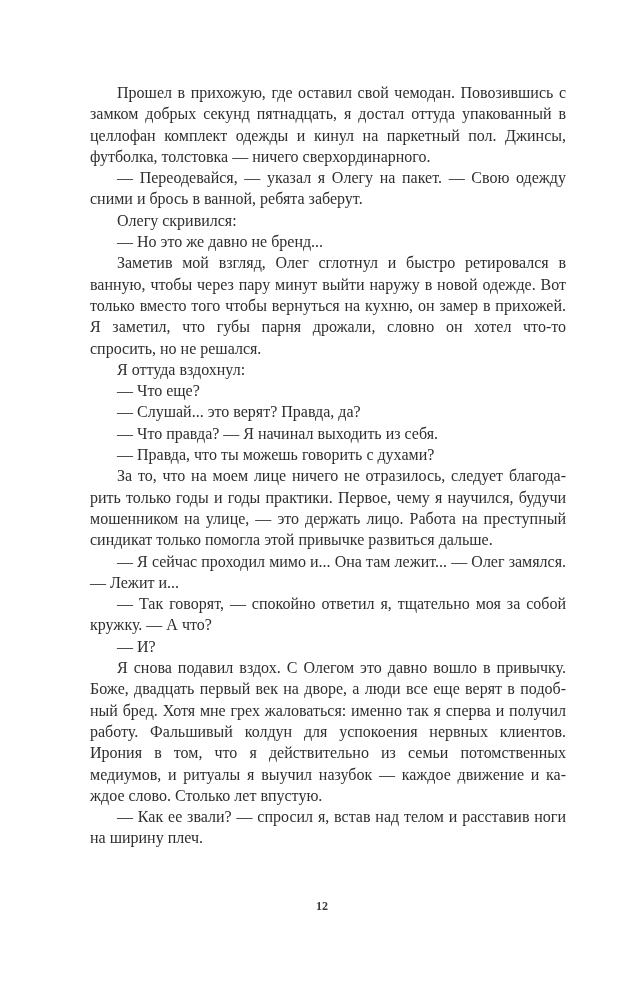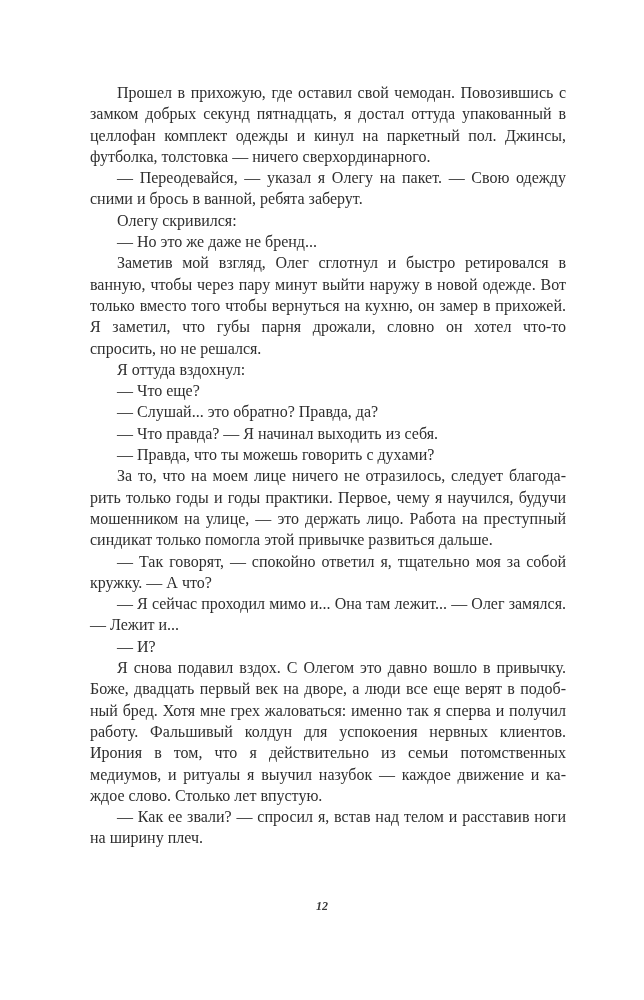--- a/index.html
+++ b/index.html
@@ -31,38 +31,37 @@
     }
     .page-number {
       position: absolute;
       left: 0;
       width: 644px;
       top: 899px;
       text-align: center;
       font-size: 12px;
       font-weight: bold;
       color: #3a3a3a;
-      font-style: italic;
     }
   </style>
 </head>
 <body>
 
 <div class="page-body">
   <p>Прошел в прихожую, где оставил свой чемодан. Повозившись с замком добрых секунд пятнадцать, я достал оттуда упакованный в целлофан комплект одежды и кинул на паркетный пол. Джинсы, футболка, толстовка — ничего сверхординарного.</p>
   <p>— Переодевайся, — указал я Олегу на пакет. — Свою одежду сними и брось в ванной, ребята заберут.</p>
   <p>Олегу скривился:</p>
-  <p>— Но это же даже не бренд...</p>
+  <p>— Но это же давно не бренд...</p>
   <p>Заметив мой взгляд, Олег сглотнул и быстро ретировался в ванную, чтобы через пару минут выйти наружу в новой одежде. Вот только вместо того чтобы вернуться на кухню, он замер в при­хожей. Я заметил, что губы парня дрожали, словно он хотел что-то спросить, но не решался.</p>
   <p>Я оттуда вздохнул:</p>
   <p>— Что еще?</p>
-  <p>— Слушай... это обратно? Правда, да?</p>
+  <p>— Слушай... это верят? Правда, да?</p>
   <p>— Что правда? — Я начинал выходить из себя.</p>
   <p>— Правда, что ты можешь говорить с духами?</p>
   <p>За то, что на моем лице ничего не отразилось, следует благода­рить только годы и годы практики. Первое, чему я научился, буду­чи мошенником на улице, — это держать лицо. Работа на преступ­ный синдикат только помогла этой привычке развиться дальше.</p>
+  <p>— Я сейчас проходил мимо и... Она там лежит... — Олег замял­ся. — Лежит и...</p>
   <p>— Так говорят, — спокойно ответил я, тщательно моя за собой кружку. — А что?</p>
-  <p>— Я сейчас проходил мимо и... Она там лежит... — Олег замял­ся. — Лежит и...</p>
   <p>— И?</p>
   <p>Я снова подавил вздох. С Олегом это давно вошло в привычку. Боже, двадцать первый век на дворе, а люди все еще верят в подоб­ный бред. Хотя мне грех жаловаться: именно так я сперва и полу­чил работу. Фальшивый колдун для успокоения нервных клиен­тов. Ирония в том, что я действительно из семьи потомственных медиумов, и ритуалы я выучил назубок — каждое движение и ка­ждое слово. Столько лет впустую.</p>
   <p>— Как ее звали? — спросил я, встав над телом и расставив ноги на ширину плеч.</p>
 </div>
 
 <div class="page-number">12</div>
 
 </body></html>

